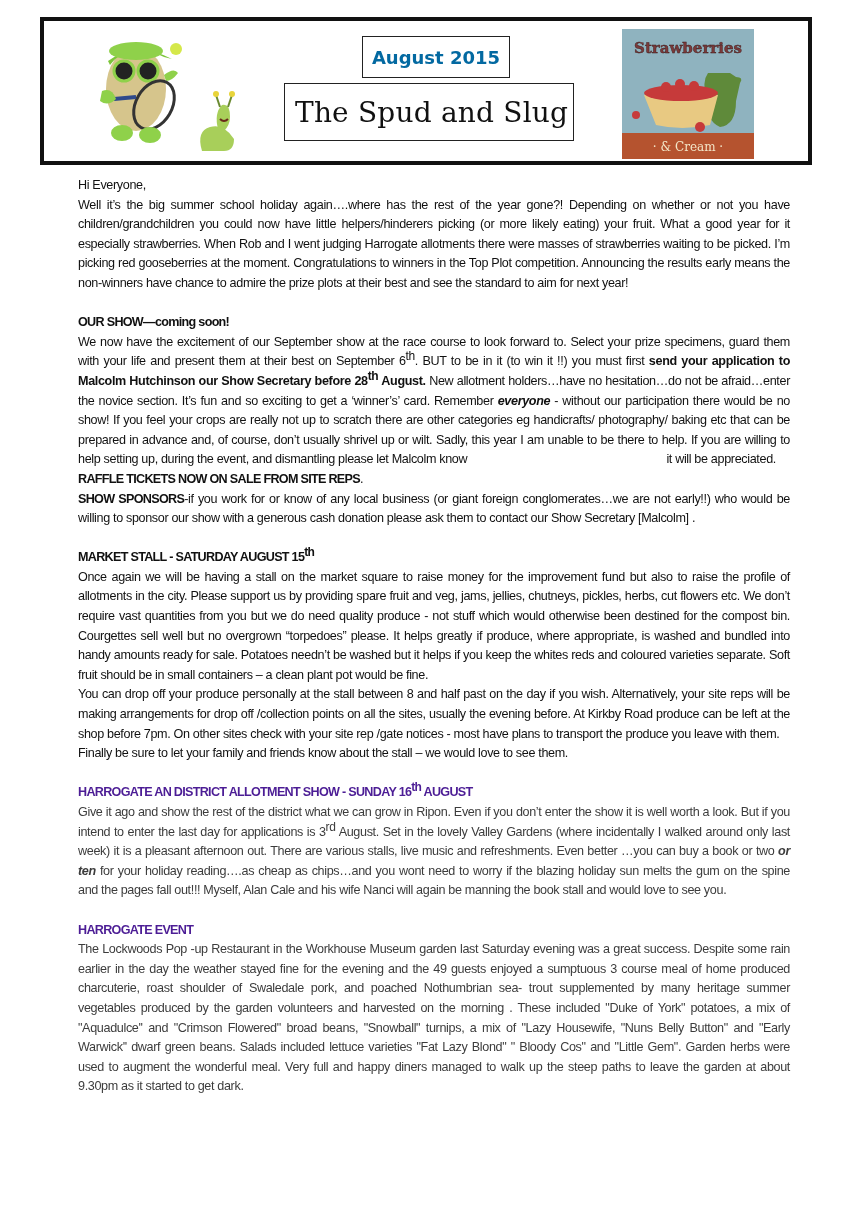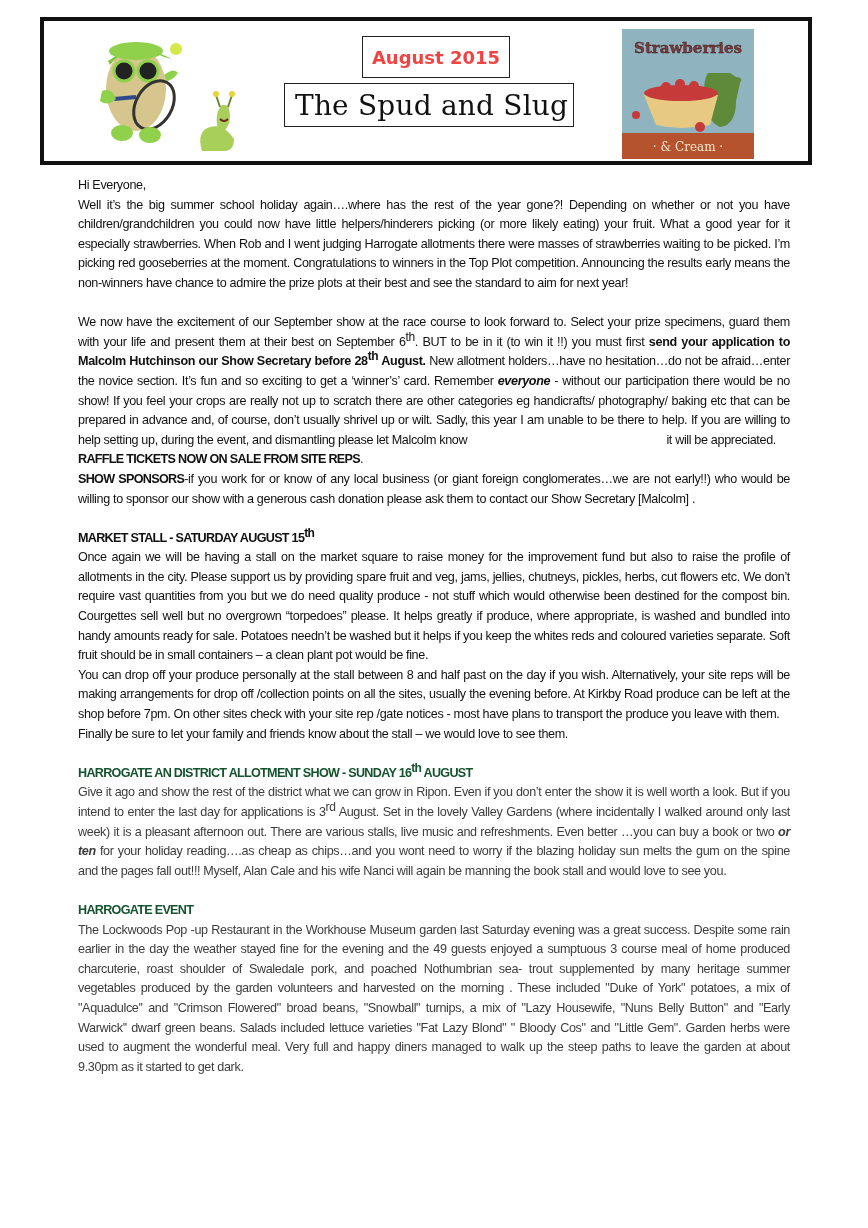--- a/index.html
+++ b/index.html
@@ -1,30 +1,30 @@
 <!DOCTYPE html>
 <html><head>
 <meta charset="utf-8">
 <style>
   html, body { margin: 0; padding: 0; background: #ffffff; }
   body { width: 868px; height: 1228px; position: relative; overflow: hidden; font-family: "Liberation Sans", sans-serif; color: #111; }
 
   .masthead { position: absolute; left: 40px; top: 17px; width: 764px; height: 140px; border: 4px solid #111; box-sizing: content-box; background: #fff; }
   .spud { position: absolute; left: 40px; top: 6px; width: 160px; height: 130px; }
-  .date-box { position: absolute; left: 318px; top: 15px; width: 146px; height: 40px; border: 1px solid #222; display: flex; align-items: center; justify-content: center; font-family: "DejaVu Sans", sans-serif; font-weight: bold; font-size: 18px; color: #ef4444; }
-  .title-box { position: absolute; left: 240px; top: 62px; width: 290px; height: 44px; border: 1px solid #222; display: flex; align-items: center; padding-left: 10px; box-sizing: border-box; font-family: "DejaVu Serif", serif; font-size: 28px; color: #111; letter-spacing: 0.2px; }
+  .date-box { position: absolute; left: 318px; top: 15px; width: 146px; height: 40px; border: 1px solid #222; display: flex; align-items: center; justify-content: center; font-family: "DejaVu Sans", sans-serif; font-weight: bold; font-size: 18px; color: #0369a1; }
+  .title-box { position: absolute; left: 240px; top: 62px; width: 290px; height: 58px; border: 1px solid #222; display: flex; align-items: center; padding-left: 10px; box-sizing: border-box; font-family: "DejaVu Serif", serif; font-size: 28px; color: #111; letter-spacing: 0.2px; }
   .straw { position: absolute; left: 578px; top: 8px; width: 132px; height: 130px; overflow: hidden; }
 
   .content { position: absolute; left: 78px; top: 176px; width: 712px; font-size: 12.6px; line-height: 19.6px; letter-spacing: -0.35px; }
   .content p { margin: 0; text-align: justify; }
   .gap { height: 19.6px; }
   .h { font-weight: bold; letter-spacing: -0.7px; }
   .u { }
   .grey p, .grey { color: #3c3c3c; }
-  .grey .h { color: #14532d; }
+  .grey .h { color: #4c1d95; }
   sup { font-size: 12px; line-height: 0; vertical-align: super; }
   .blank { display: inline-block; width: 196px; }
 </style>
 </head>
 <body>
 
 <div class="masthead">
   <svg class="spud" viewBox="0 0 160 130">
     <ellipse cx="52" cy="62" rx="30" ry="42" fill="#d6c58c"></ellipse>
     <path d="M24 34 Q50 14 80 30 L88 32 Q70 22 52 24 Q34 26 26 38Z" fill="#7cc63a"></path>
@@ -66,20 +66,21 @@
 
 <div class="content">
 
   <section>
     <p>Hi Everyone,</p>
     <p>Well it’s the big summer school holiday again….where has the rest of the year gone?!  Depending on whether or not you have children/grandchildren you could now have little helpers/hinderers picking (or more likely eating) your fruit. What a good year for it especially strawberries. When Rob and I went judging Harrogate allotments there were masses of strawberries waiting to be picked. I’m picking red gooseberries at the moment. Congratulations to winners in the Top Plot competition. Announcing the results early means the non-winners have chance to admire the prize plots at their best and see the standard to aim for next year!</p>
   </section>
   <div class="gap"></div>
 
   <section>
+    <p class="h">OUR SHOW—coming soon!</p>
     <p><span>We now have the excitement of our September show at the race course to look forward to. Select your prize specimens, guard them with your life and present them at their best on September 6</span><sup>th</sup><span>. BUT to be in it (to win it !!) you must first </span><b><span>send your application to Malcolm Hutchinson our Show Secretary before 28</span><sup>th</sup><span> August.</span></b><span> New allotment holders…have no hesitation…do not be afraid…enter </span><span class="u">the novice section.  </span><span>It’s fun and so exciting to get a ‘winner’s’ card. Remember </span><b><i>everyone</i></b><span> - without our participation there would be no show! If you feel your crops are really not up to scratch there are other categories eg handicrafts/ photography/ baking etc that can be prepared in advance and, of course, don’t usually shrivel up or wilt.  Sadly, this year I am unable to be there to help. If you are willing to help setting up, during the event, and dismantling please let Malcolm know </span><span class="blank"></span><span>it will be appreciated.</span></p>
     <p><span class="h">RAFFLE TICKETS NOW ON SALE FROM SITE REPS</span><span>.</span></p>
     <p><span class="h">SHOW SPONSORS</span><span>-if you work for or know of any local business (or giant foreign conglomerates…we are not early!!) who would be willing to sponsor our show with a generous cash donation please ask them to contact  our Show Secretary [Malcolm] .</span></p>
   </section>
   <div class="gap"></div>
 
   <section>
     <p class="h"><span>MARKET STALL - SATURDAY AUGUST 15</span><sup>th</sup></p>
     <p>Once again we will be having a stall on the market square to raise money for the improvement fund but also to raise the profile of allotments in the city.  Please support us by providing spare fruit and veg, jams, jellies, chutneys, pickles, herbs, cut flowers etc. We don’t require vast quantities from you but we do need quality produce - not stuff which would otherwise been destined for the compost bin. Courgettes sell well but no overgrown “torpedoes” please.  It helps greatly if produce, where appropriate, is washed and bundled into handy amounts ready for sale.   Potatoes needn’t be washed but it helps if you keep the whites reds and coloured varieties separate.  Soft fruit should be in small containers – a clean plant pot would be fine.</p>
     <p>You can drop off your produce personally at the stall between 8 and half past on the day if you wish.  Alternatively, your site reps will be making arrangements for drop off /collection points on all the sites, usually the evening before. At Kirkby Road produce can be left at the shop before 7pm. On other sites check with your site rep /gate notices - most have plans to transport the produce you leave with them.</p>

